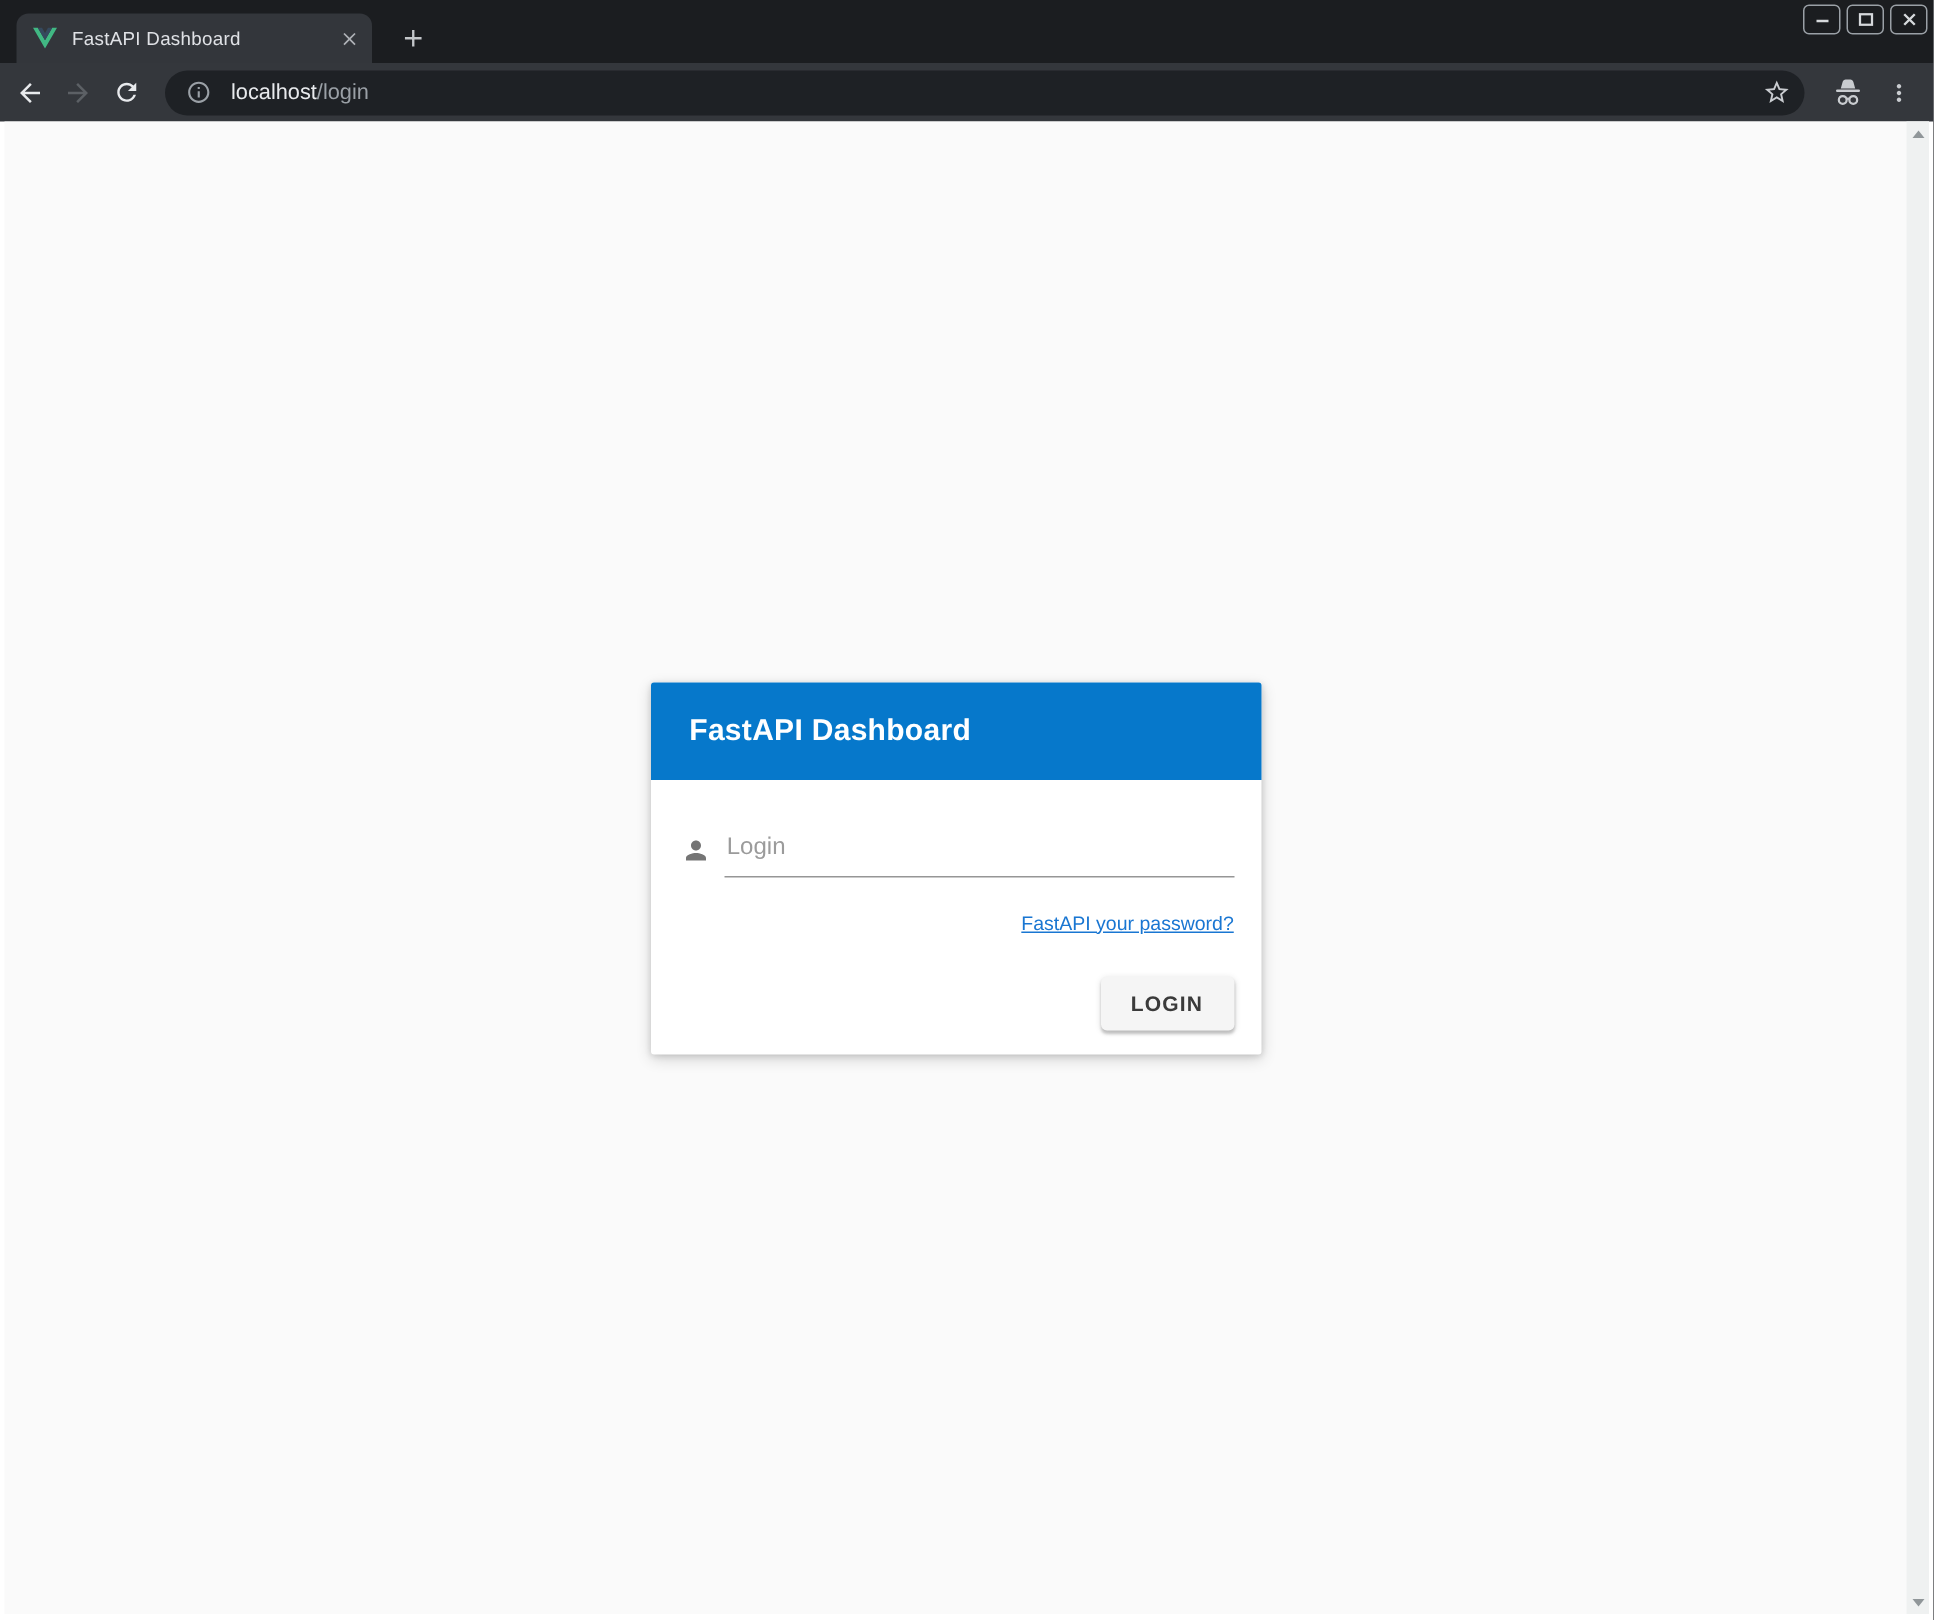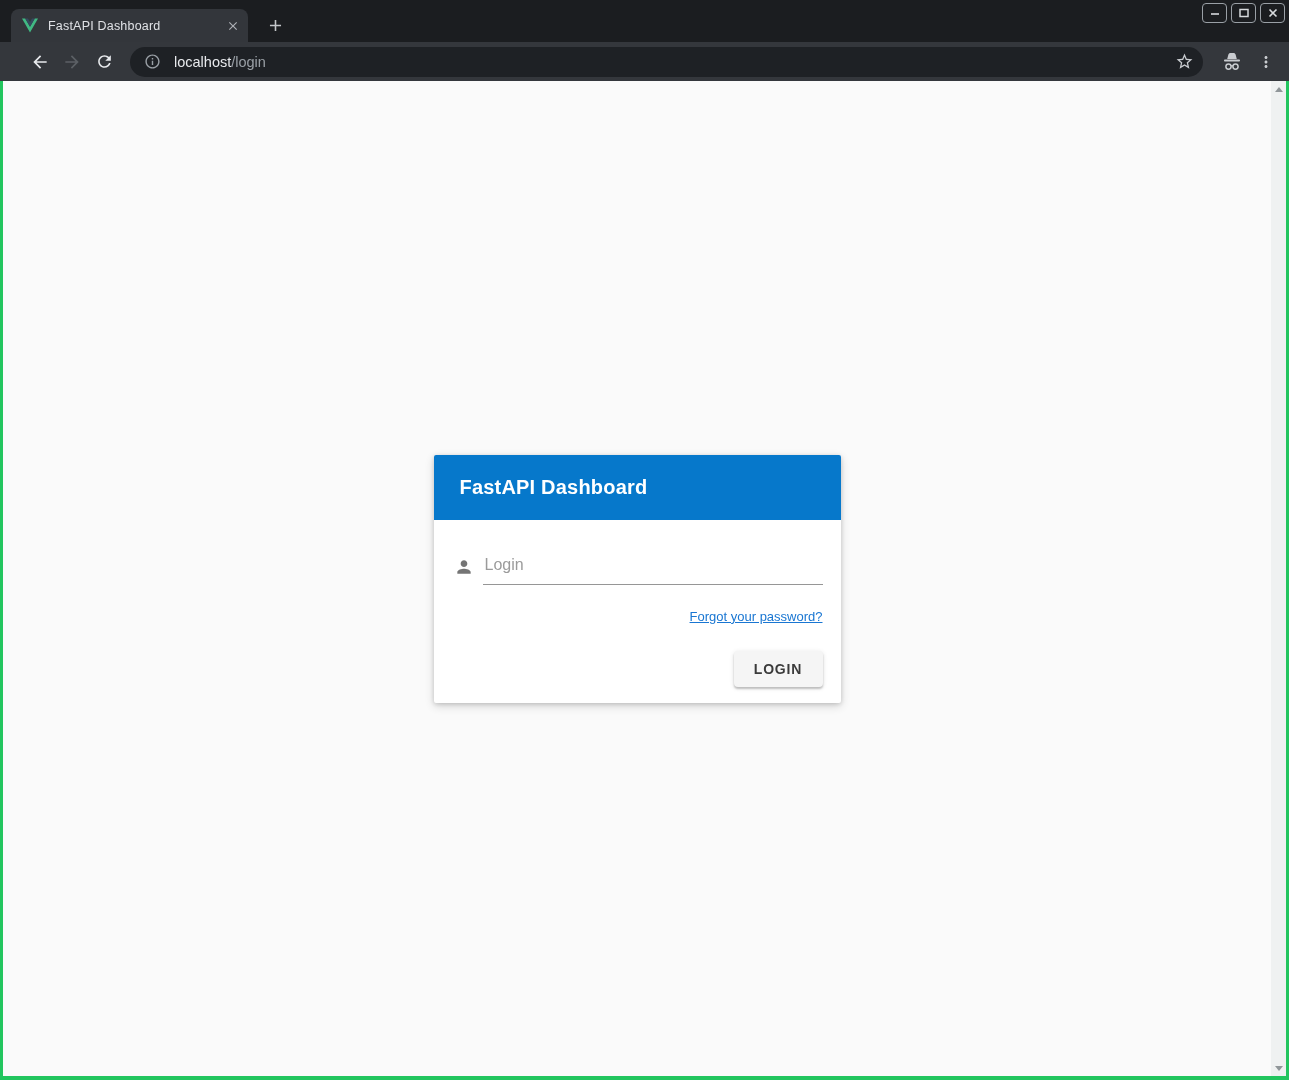--- a/index.html
+++ b/index.html
@@ -1,34 +1,34 @@
 <!DOCTYPE html>
 <html><head>
 <meta charset="utf-8">
 <style>
   * { margin:0; padding:0; box-sizing:border-box; }
   html,body { width:1289px; height:1080px; background:#1b1d20; font-family:"Liberation Sans", sans-serif; overflow:hidden; }
 
-  .window { position:relative; width:1289px; height:1080px; background:#22c55e; }
+  .window { position:relative; width:1289px; height:1080px; background:#ffffff; }
 
   
   .titlebar { position:absolute; top:0; left:0; right:0; height:42px; background:#1b1d20; }
   .tab { position:absolute; left:11px; bottom:0; width:237px; height:33px; background:#33363b;
          border-radius:8px 8px 0 0; display:flex; align-items:center; padding:0 6px 0 11px; cursor:default; }
   .favicon { width:16px; height:16px; flex:0 0 16px; display:flex; align-items:center; justify-content:center; }
   .tab-title { flex:1; margin-left:10px; font-size:12.5px; color:#e0e2e6; white-space:nowrap; overflow:hidden; letter-spacing:.2px; }
   .tab-close { width:18px; height:18px; display:flex; align-items:center; justify-content:center; border-radius:50%; }
   .new-tab { position:absolute; left:261px; bottom:3px; width:28px; height:28px; display:flex; align-items:center; justify-content:center; border-radius:50%; }
   .win-controls { position:absolute; top:3px; right:4px; display:flex; gap:4px; }
   .win-btn { width:25px; height:20px; border:1px solid #9aa0a6; border-radius:4px;
              display:flex; align-items:center; justify-content:center; background:transparent; }
 
   
   .toolbar { position:absolute; top:42px; left:0; right:0; height:39px; background:#34373c;
-             display:flex; align-items:center; padding:0 10px 0 24px; }
+             display:flex; align-items:center; padding:0 10px 0 4px; }
   .tool-btn { width:28px; height:28px; display:flex; align-items:center; justify-content:center; border-radius:50%; flex:0 0 auto; margin:0 2px; }
   .omnibox { flex:1; height:30px; margin:0 8px 0 10px; background:#1e2125; border-radius:15px;
              display:flex; align-items:center; padding:0 6px 0 11px; min-width:0; }
   .omni-url { margin-left:11px; font-size:14.5px; white-space:nowrap; }
   .url-host { color:#e8eaed; }
   .url-path { color:#9aa0a6; }
   .omni-spacer { flex:1; }
   .star-btn { width:26px; height:26px; display:flex; align-items:center; justify-content:center; border-radius:50%; }
   .incognito-badge { width:30px; height:28px; display:flex; align-items:center; justify-content:center; margin:0 6px; }
   .menu-btn { width:26px; height:26px; display:flex; align-items:center; justify-content:center; border-radius:50%; }
@@ -170,21 +170,21 @@
 
         <div class="field-row">
           <svg class="field-icon" viewBox="0 0 24 24" fill="#757575">
             <path d="M12 12c2.21 0 4-1.79 4-4s-1.79-4-4-4-4 1.79-4 4 1.79 4 4 4zm0 2c-2.67 0-8 1.34-8 4v2h16v-2c0-2.66-5.33-4-8-4z"></path>
           </svg>
           <input type="text" placeholder="Login" style="">
         </div>
 
 
         <div class="forgot-row">
-          <a class="forgot-link" style="color: rgb(25, 118, 210);">Forgot your password?</a>
+          <a class="forgot-link" style="color: rgb(25, 118, 210);">FastAPI your password?</a>
         </div>
 
         <div class="button-row">
           <button class="login-btn">LOGIN</button>
         </div>
 
       </div>
     </div>
   </div>
 

